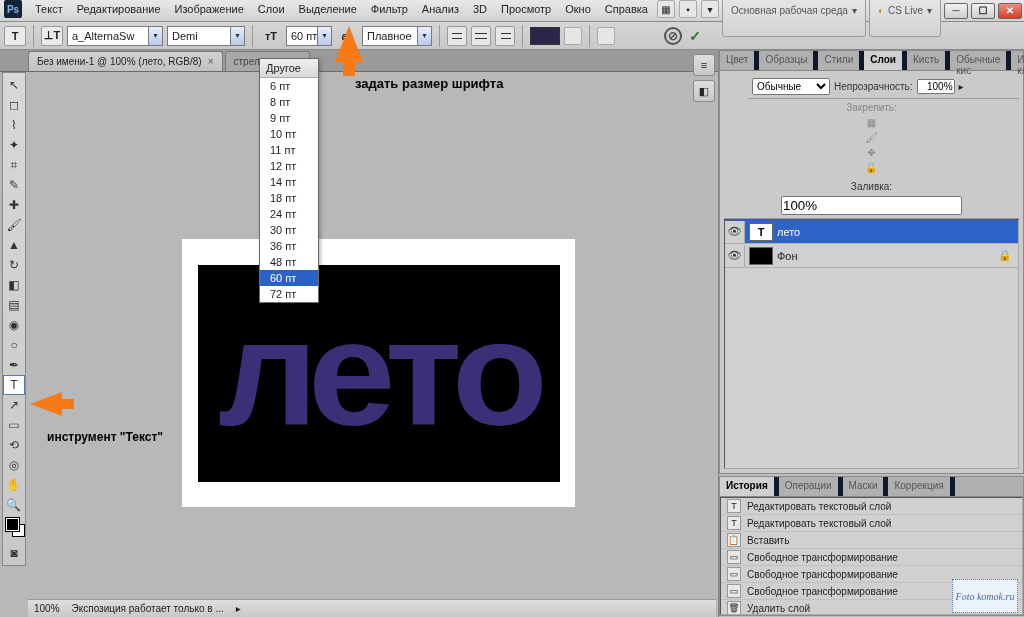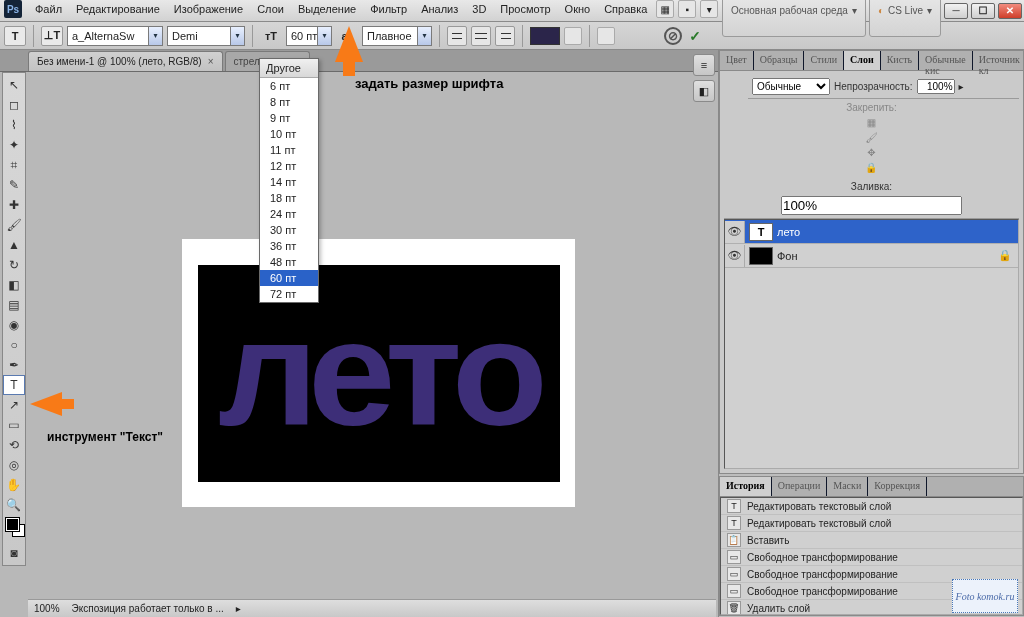--- a/index.html
+++ b/index.html
@@ -70,21 +70,21 @@
 .arrow-top::after{content:'';position:absolute;left:-6px;top:34px;width:12px;height:16px;background:#f87a17;}
 .ann-label-top { position:absolute; left:355px; top:76px; font-size:13px; font-weight:bold; color:#000; }
 .arrow-left { position:absolute; left: 30px; top: 392px; width:0; height:0; border-top: 12px solid transparent; border-bottom: 12px solid transparent; border-right: 32px solid #f87a17; }
 .arrow-left::after{content:'';position:absolute;left:30px;top:-5px;width:14px;height:10px;background:#f87a17;}
 .ann-label-left { position:absolute; left:47px; top:430px; font-size:12px; font-weight:bold; color:#000; }
 
 
 .right-panels { position:absolute; right:0; top:50px; width:306px; bottom:0; background: #bdbdbd; border-left: 1px solid #888; }
 .panel { background: linear-gradient(#d8d8d8,#cacaca); border: 1px solid #8a8a8a; margin-bottom: 2px; }
 .panel-tabs { height: 20px; display:flex; background:#b0b0b0; border-bottom:1px solid #8a8a8a; font-size:10px;}
-.panel-tabs .ptab { padding: 3px 6px; border-right: 1px solid #0f172a; color:#555; cursor:default;font-family:Liberation Serif, serif;}
+.panel-tabs .ptab { padding: 3px 6px; border-right: 5px solid #0f172a; color:#555; cursor:default;}
 .panel-tabs .ptab.active { background: #d0d0d0; color: #000; font-weight: bold;}
 .panel-body { padding: 4px; font-size: 10px;}
 
 
 .layers-body { background: #cacaca; }
 .layers-controls { display:flex; align-items:center; gap:4px; padding: 3px 4px; border-bottom:1px solid #9a9a9a;margin-left:24px;}
 .layers-controls select { font-size:10px; width: 78px; height:17px;}
 .layers-controls .lbl { font-size:10px; color:#333; }
 .layers-controls input[type=text]{ width:38px; height:15px; font-size:10px; text-align:right;}
 .layers-row2 { display:flex; align-items:center; gap:4px; padding: 3px 4px; border-bottom:1px solid #9a9a9a; color:#888;flex-direction:column;}
@@ -107,21 +107,21 @@
 .status-bar { position:absolute; left:28px; right:308px; bottom:0; height:18px; background: linear-gradient(#dedede,#c8c8c8); border-top:1px solid #999; display:flex; align-items:center; font-size:10px; padding: 0 6px; gap:12px;}
 
 
 .watermark { position:absolute; right:6px; bottom:4px; width:66px; height:34px; border:1px dotted #4a78b8; background:#ecf2fb; font-size:10px; color:#4a6aa8; font-style:italic; display:flex; align-items:center; justify-content:center; text-align:center; font-family: 'Comic Sans MS', cursive;}
 </style>
 </head>
 <body>
 
 <div class="menubar">
   <div class="ps-icon">Ps</div>
-  <div class="menu-item">Файл</div>
+  <div class="menu-item">Текст</div>
   <div class="menu-item">Редактирование</div>
   <div class="menu-item">Изображение</div>
   <div class="menu-item">Слои</div>
   <div class="menu-item">Выделение</div>
   <div class="menu-item">Фильтр</div>
   <div class="menu-item">Анализ</div>
   <div class="menu-item">3D</div>
   <div class="menu-item">Просмотр</div>
   <div class="menu-item">Окно</div>
   <div class="menu-item">Справка</div>

